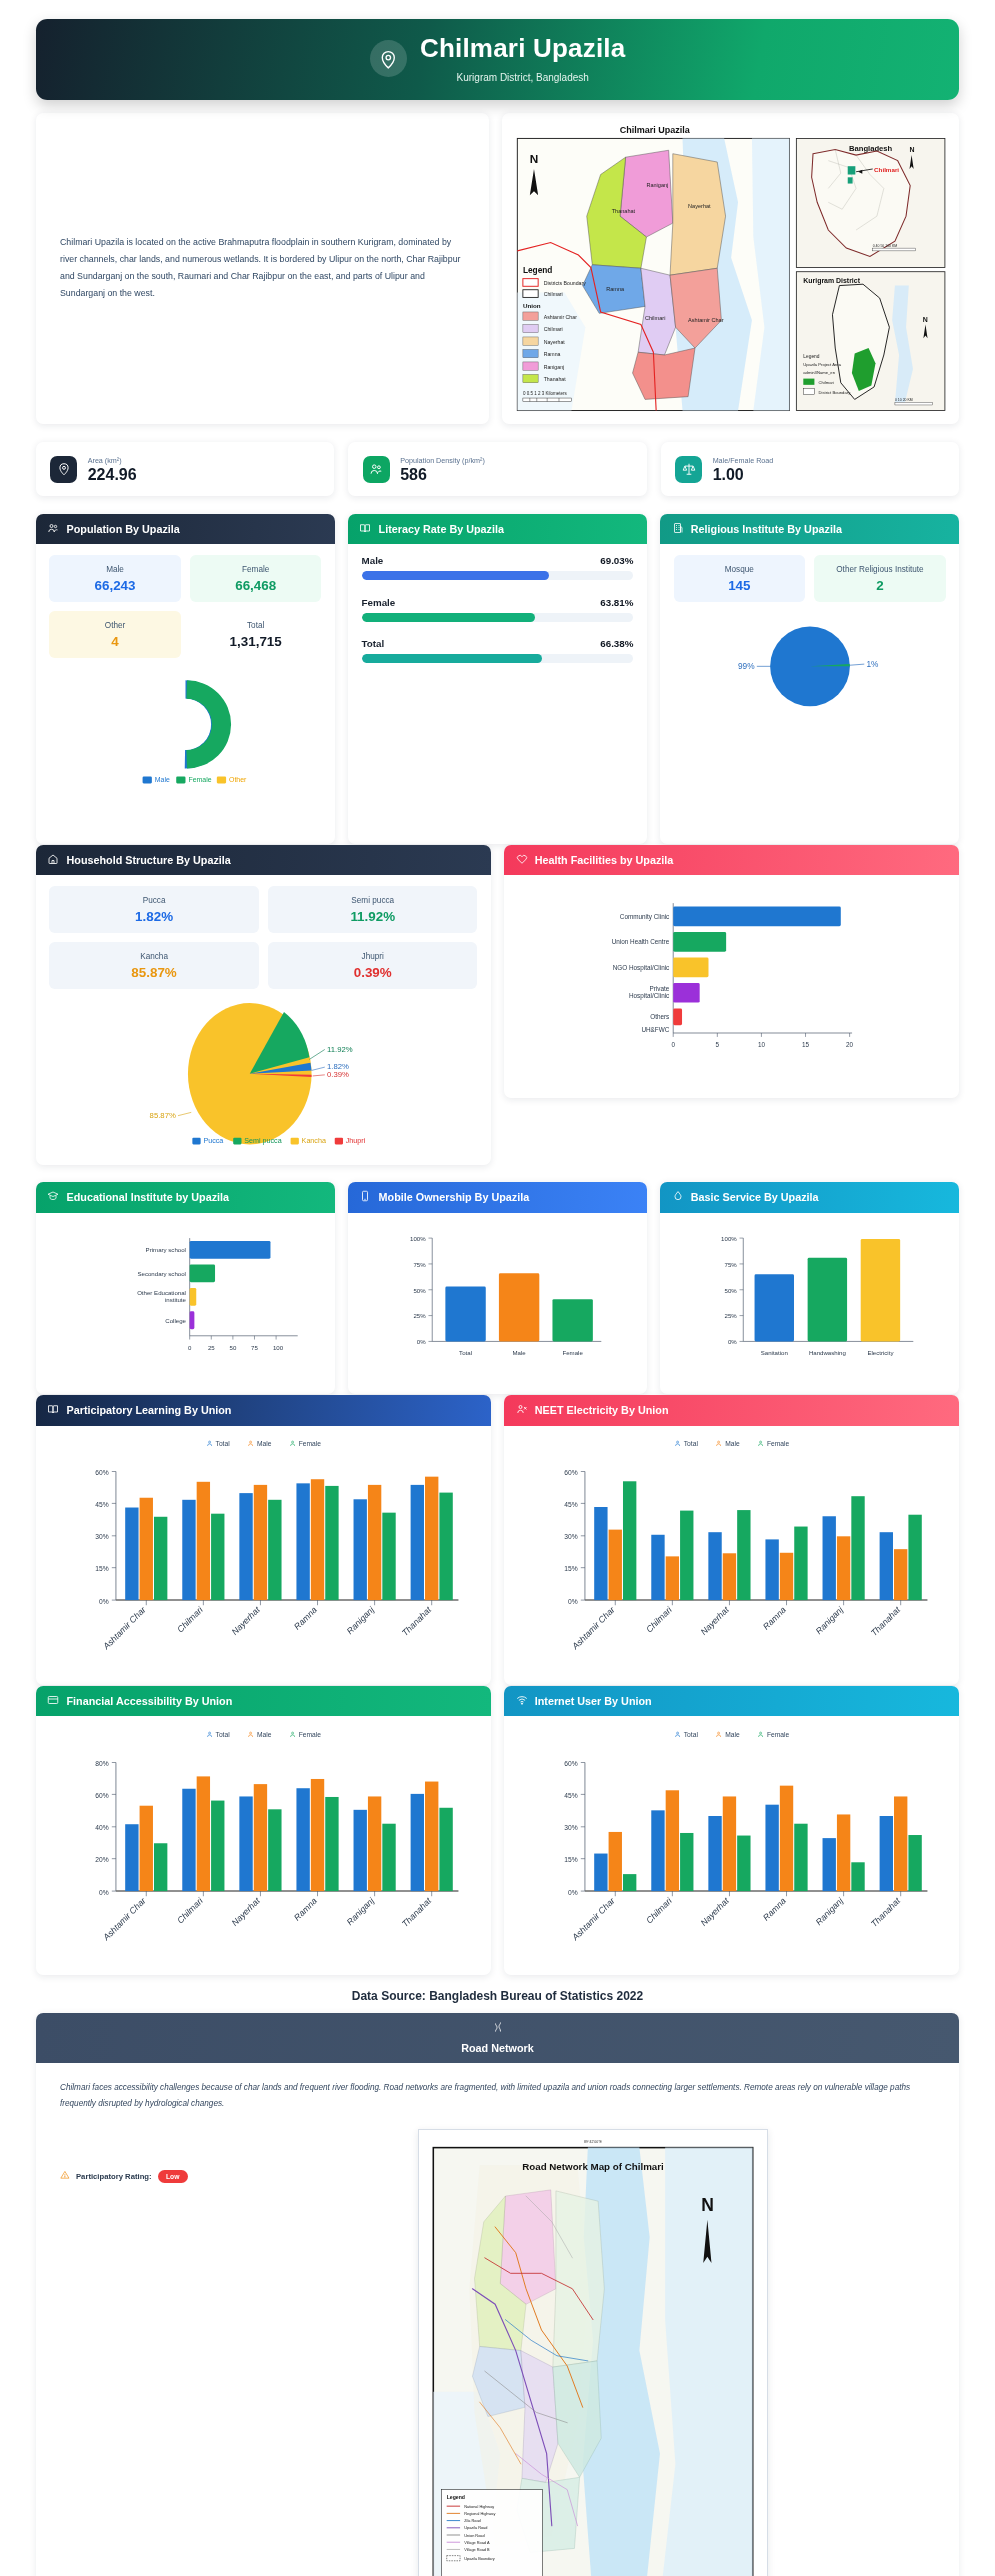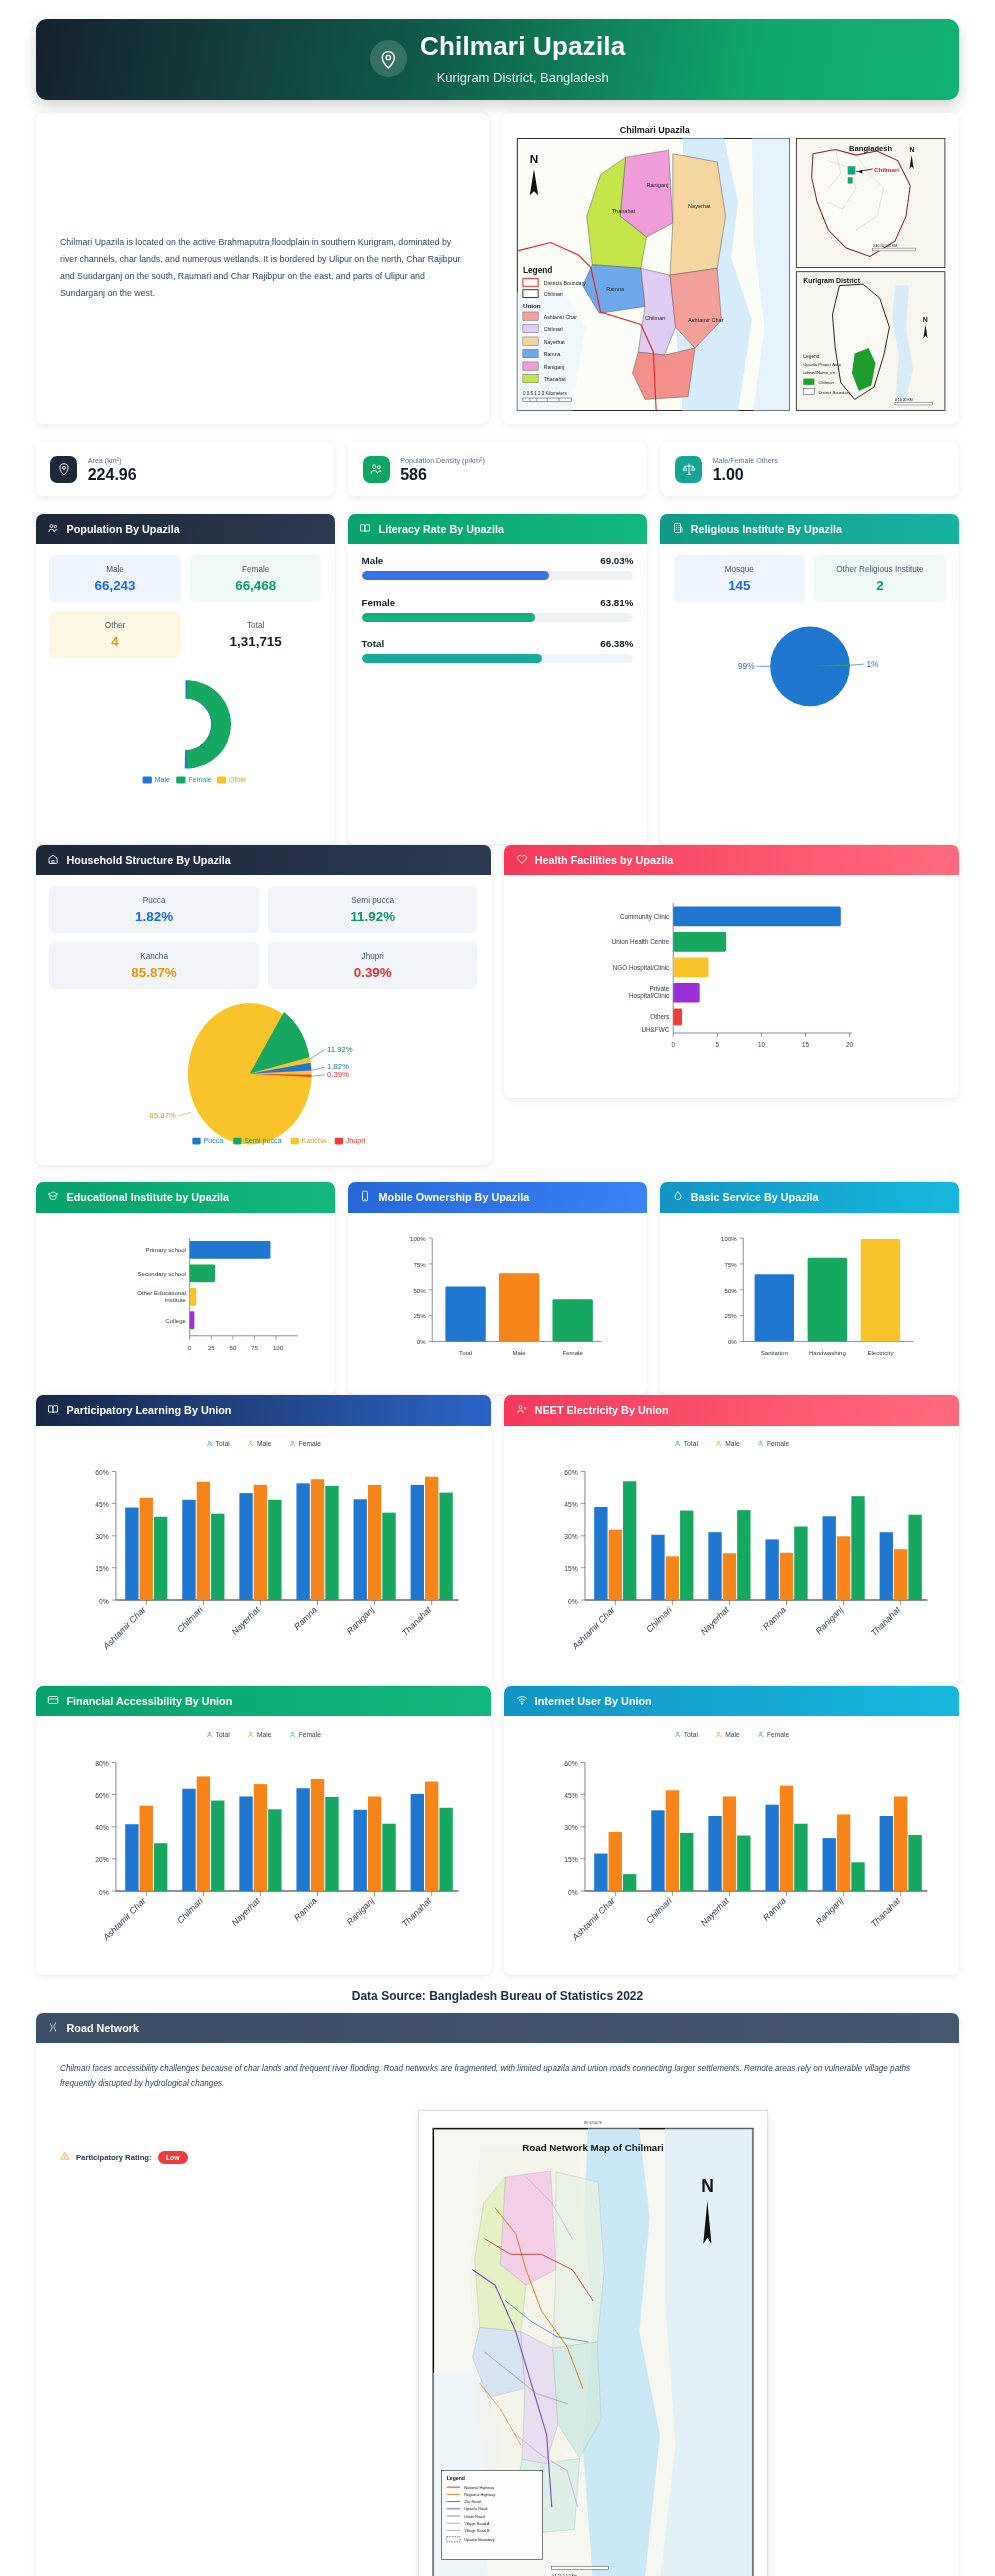--- a/index.html
+++ b/index.html
@@ -27,21 +27,21 @@
   .hero-badge {
     width: 37px; height: 37px; border-radius: 50%;
     background: rgba(255,255,255,0.16);
     display: flex; align-items: center; justify-content: center;
   }
   .hero-badge svg { width: 20.6px; height: 20.6px; }
   .hero-title {
     font-size: 26px; font-weight: 700; color: #ffffff; letter-spacing: 0.2px;
     line-height: 1.05;
   }
-  .hero-sub { font-size: 13px; color: #e4f4ee; margin-top: 10px; text-align: right; }
+  .hero-sub { font-size: 10px; color: #e4f4ee; margin-top: 10px; text-align: right; }
   .hero-textcol { display: flex; flex-direction: column; align-items: center; }
 
   
   .card {
     background: #fff; border-radius: 7.2px;
     box-shadow: 0 1.5px 7.2px rgba(20,35,60,0.09);
     overflow: hidden;
   }
   .card-head {
     display: flex; align-items: center; gap: 7.2px;
@@ -50,21 +50,21 @@
   .card-head svg { width: 12px; height: 12px; flex: none; }
   .card-body { padding: 11.3px 13.4px 13.4px 13.4px; }
 
   .hd-dark   { background: linear-gradient(95deg,#1c2738,#2b3a52); }
   .hd-green  { background: linear-gradient(95deg,#06a26a,#13b87d); }
   .hd-teal   { background: linear-gradient(95deg,#119a86,#17b3a0); }
   .hd-red    { background: linear-gradient(95deg,#f4395b,#ff6a7f); }
   .hd-blue   { background: linear-gradient(95deg,#2668d8,#3b82f6); }
   .hd-cyan   { background: linear-gradient(95deg,#1295c4,#17b8dd); }
   .hd-navy   { background: linear-gradient(95deg,#162744,#2c63c9); }
-  .hd-slate  { background: linear-gradient(95deg,#3c4d66,#46586f); }
+  .hd-slate  { background: linear-gradient(95deg,#3c4d66,#46586f); flex-direction: column; }
 
   
   .intro-row { display: flex; gap: 13.4px; padding: 0 36px; align-items: stretch; }
   .intro-text-card { flex: 0 0 453px; display: flex; align-items: center; }
   .intro-text {
     font-size: 8.8px; line-height: 1.95; color: #2f4763; padding: 17.5px 24px;
   }
   .intro-map-card { flex: 1; padding: 6.2px; }
 
   
@@ -301,21 +301,21 @@
         <div class="kpi-value">586</div>
       </div>
     </div>
     <div class="kpi">
       <div class="kpi-ico" style="background:#14a595">
         <svg viewBox="0 0 24 24" fill="none" stroke="#fff" stroke-width="1.6">
             <path d="M12 3v18M5 7h14M5 7l-3 7h6zM19 7l-3 7h6zM8 21h8"></path>
           </svg>
       </div>
       <div>
-        <div class="kpi-label">Male/Female Others</div>
+        <div class="kpi-label">Male/Female Road</div>
         <div class="kpi-value">1.00</div>
       </div>
     </div>
   </div>
 
   <div class="row3">
 
     <div class="card">
       <div class="card-head hd-dark">
         <span>

